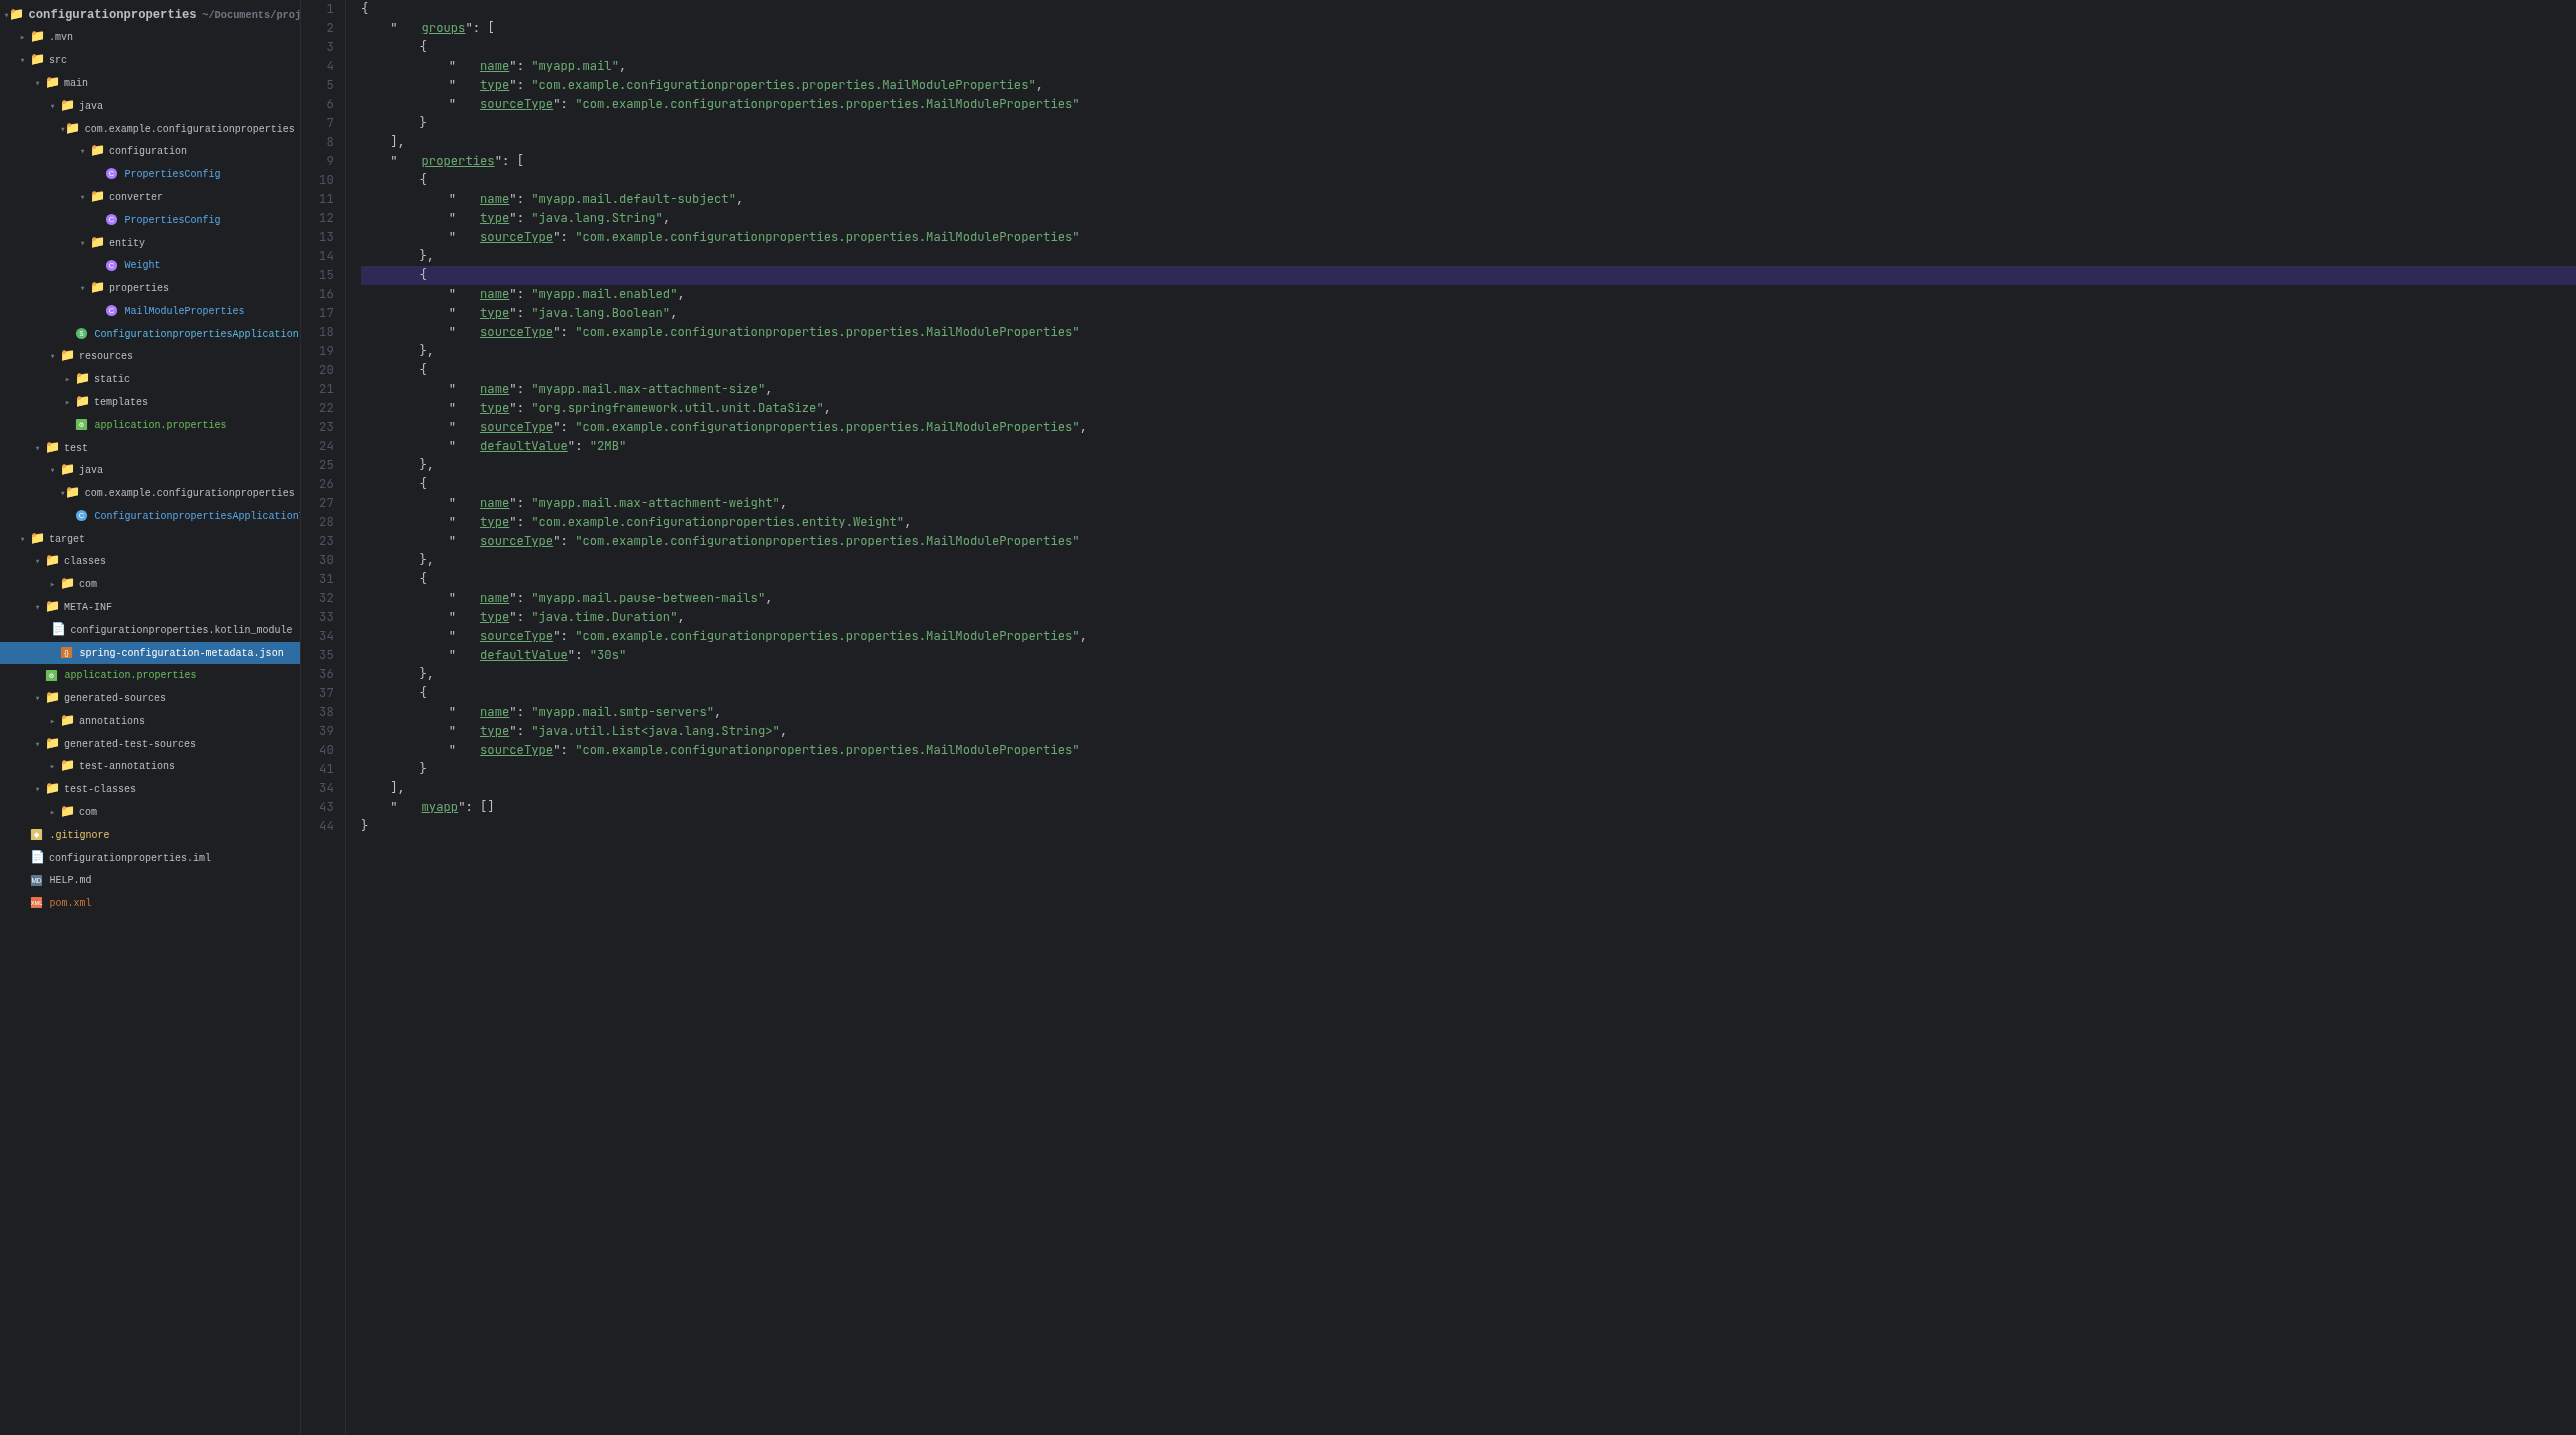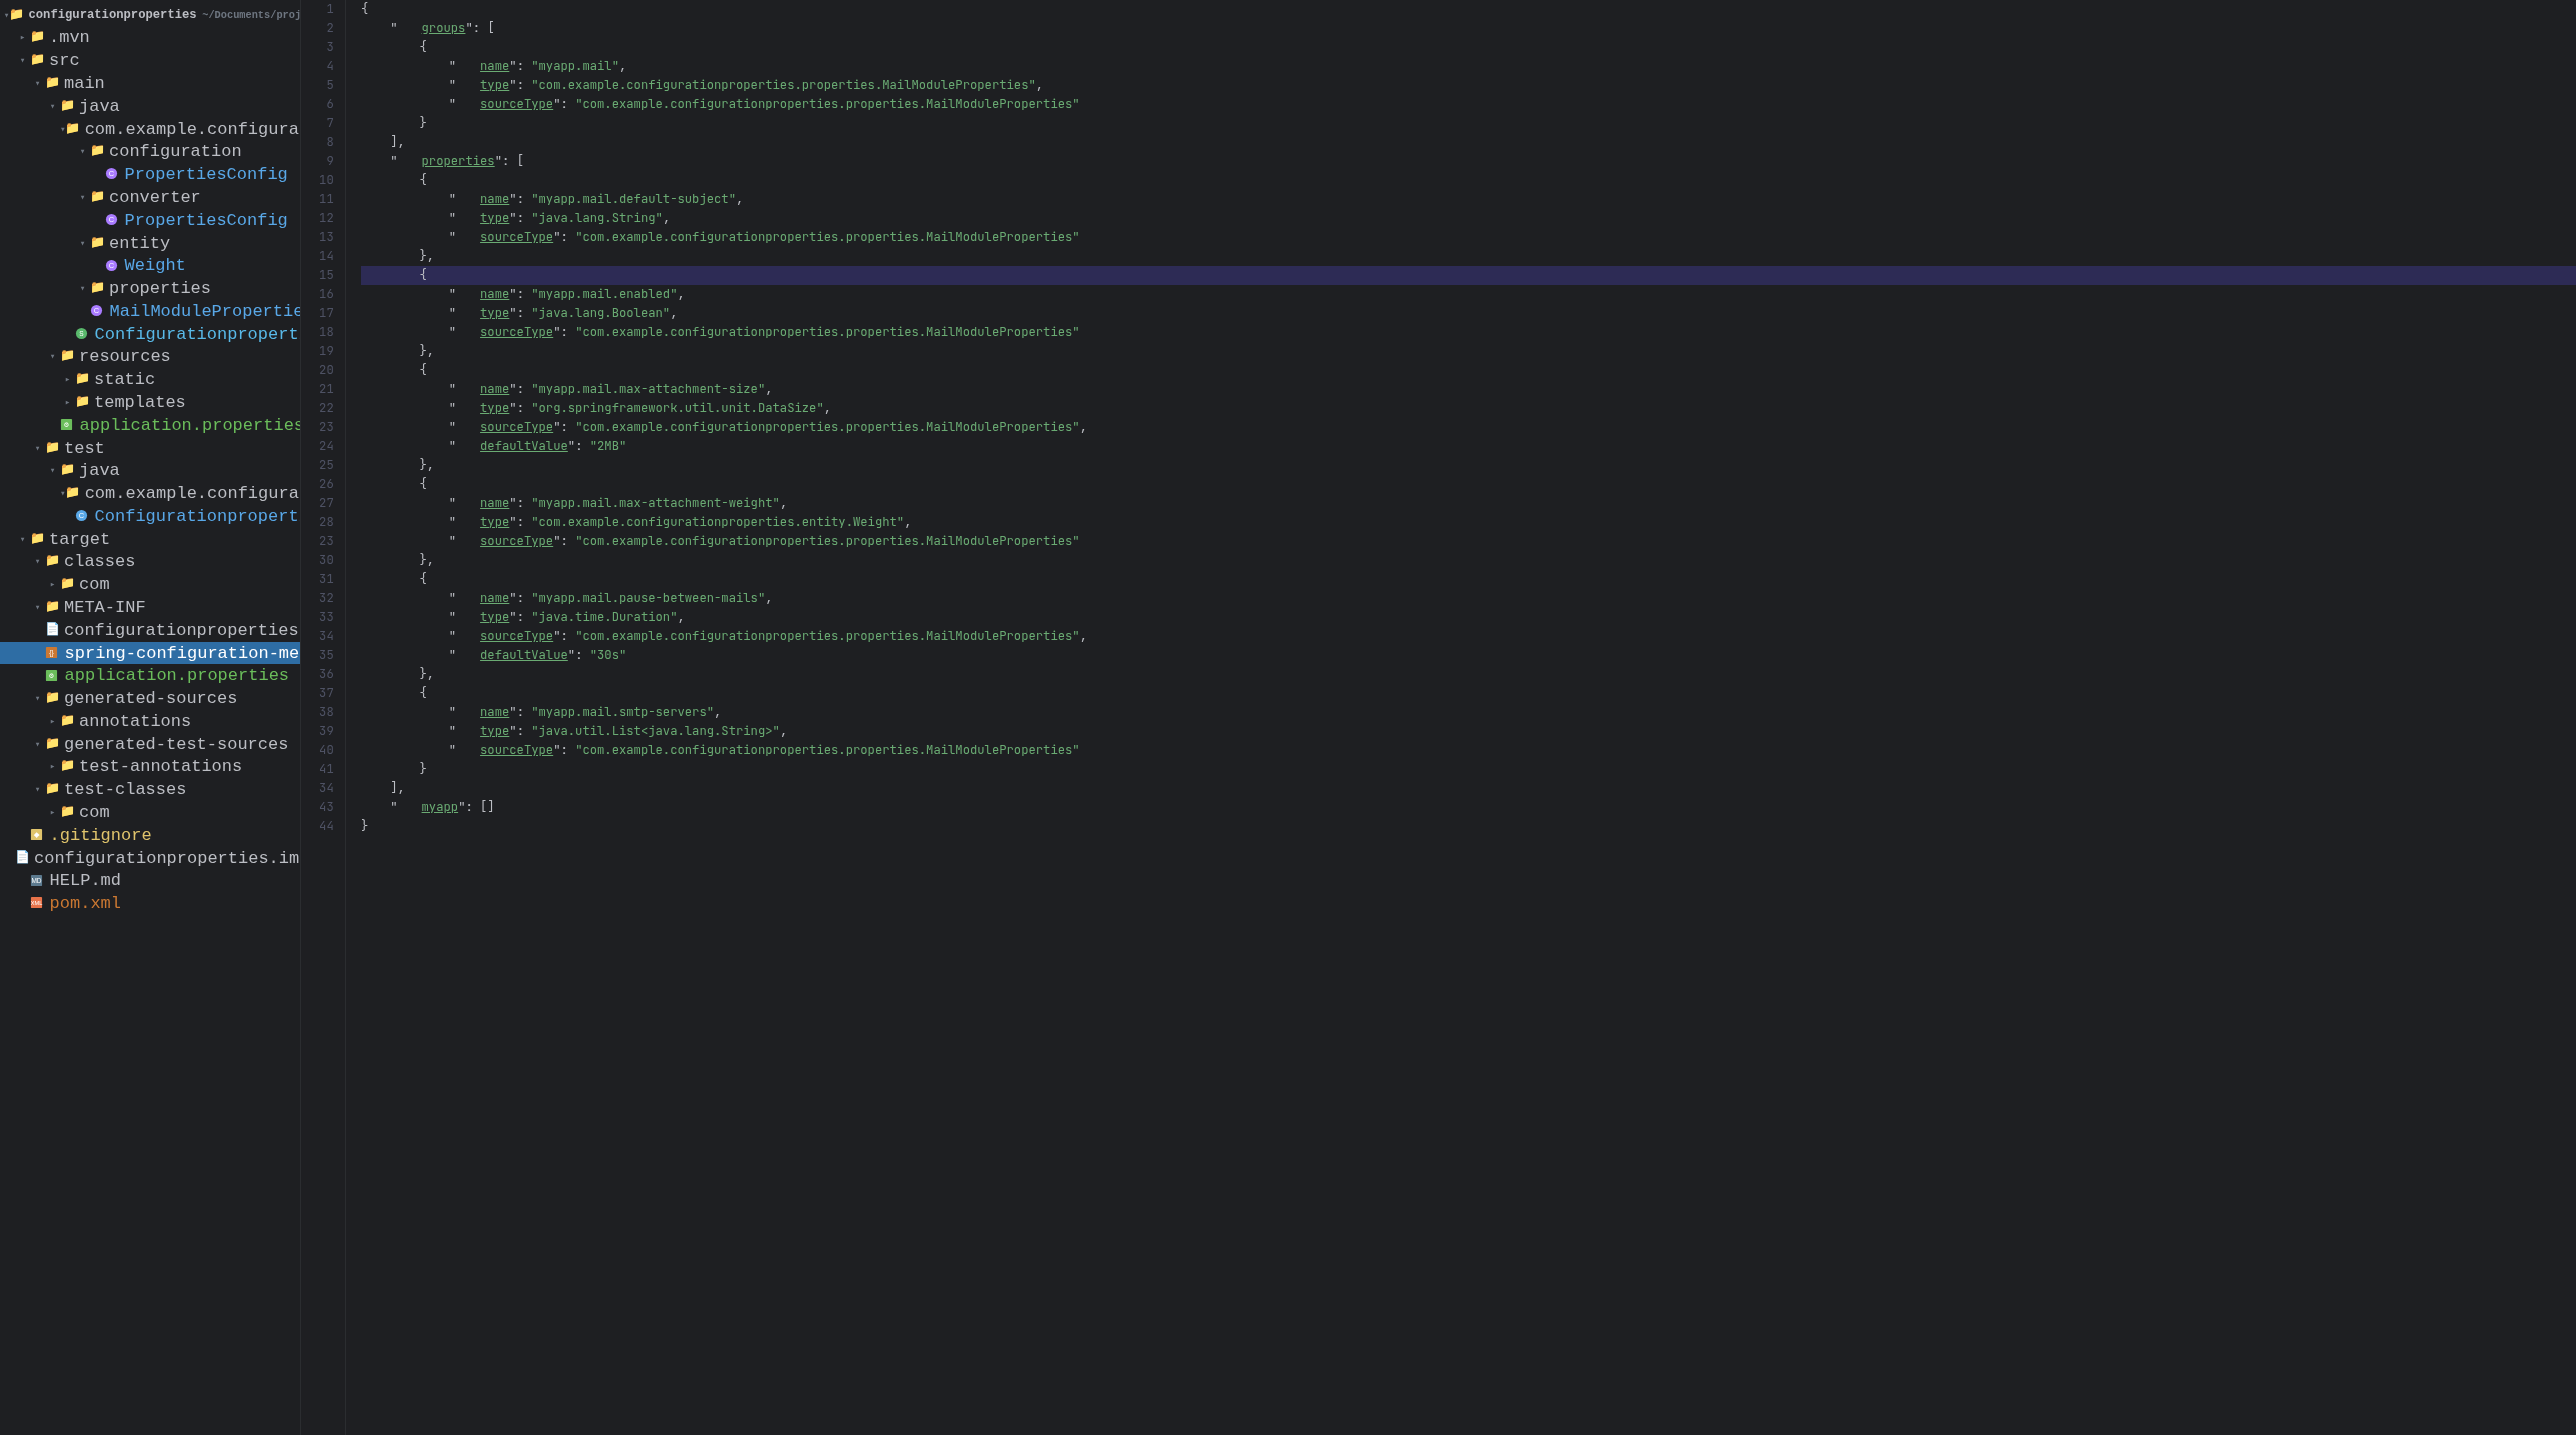--- a/index.html
+++ b/index.html
@@ -59,21 +59,21 @@
     .icon-file.kotlin { color: #a97bff; }
     .icon-file.spring { color: #6bbd5b; }
     .icon-file.json { color: #cb7832; }
     .icon-file.properties { color: #6bbd5b; }
     .icon-file.iml { color: #bcbec4; }
     .icon-file.md { color: #bcbec4; }
     .icon-file.xml { color: #e8734a; }
     .icon-file.gitignore { color: #e0c46c; }
     .icon-file.apptest { color: #59a8e8; }
 
-    .tree-label { font-size: 17px; }
+    .tree-label { font-size: 10px; }
     .tree-label.blue { color: #59a8e8; }
     .tree-label.light-blue { color: #59b9e8; }
     .tree-label.green { color: #6bbd5b; }
     .tree-label.orange { color: #cb7832; }
     .tree-label.yellow { color: #e0c46c; text-align: center; }
     .tree-label.selected-white { color: #fff; }
 
     
     #editor {
       flex: 1;

